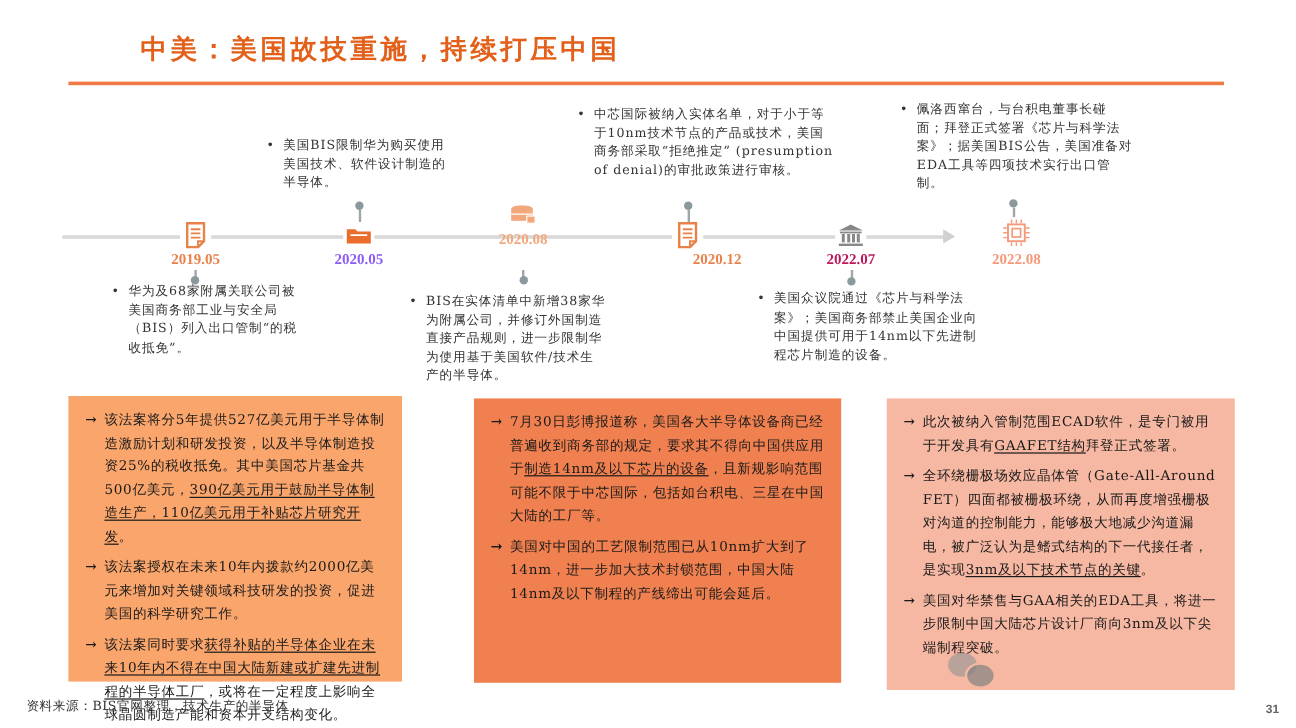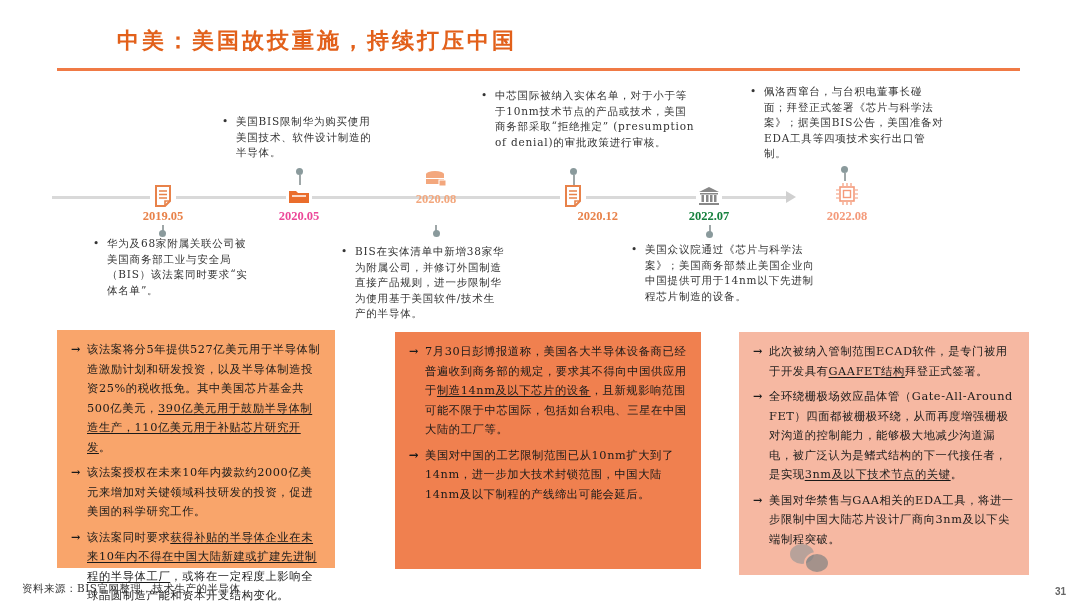--- a/index.html
+++ b/index.html
@@ -84,31 +84,31 @@
         <path d="M5 6h8M5 9.5h8M5 13h8" stroke="#e8824a" stroke-width="1.6"></path>
         <path d="M11 21v-5h5" fill="none" stroke="#e8824a" stroke-width="1.6"></path>
       </svg>
   </div>
   <div class="date" style="color:#e8824a">2019.05</div>
 </div>
 <div class="stem" style="left:162px; top:225px; height:8px;"></div>
 <div class="dot" style="left:159px; top:230px;"></div>
 <div class="note" style="left:107px; top:236px; width:148px;">
   <span class="bullet">•</span>
-  <span>华为及68家附属关联公司被美国商务部工业与安全局（BIS）该法案同时要求“实体名单”。</span>
+  <span>华为及68家附属关联公司被美国商务部工业与安全局（BIS）列入出口管制“的税收抵免”。</span>
 </div>
 
 <div class="node" style="left:254px; top:185px;">
   <div class="icon">
     <svg width="22" height="16" viewBox="0 0 22 16">
         <path d="M1 3h7l2 2h11v10H1z" fill="#ea6d2c"></path>
         <path d="M4 8h14" stroke="#fff" stroke-width="1.5"></path>
       </svg>
   </div>
-  <div class="date" style="color:#ec4899">2020.05</div>
+  <div class="date" style="color:#8b5cf6">2020.05</div>
 </div>
 <div class="dot" style="left:296px; top:168px;"></div>
 <div class="stem" style="left:299px; top:175px; height:10px;"></div>
 <div class="note" style="left:236px; top:114px; width:140px;">
   <span class="bullet">•</span>
   <span>美国BIS限制华为购买使用美国技术、软件设计制造的半导体。</span>
 </div>
 
 <div class="node" style="left:391px; top:168px;text-align:center;">
   <div class="icon">
@@ -150,21 +150,21 @@
     <svg width="22" height="20" viewBox="0 0 22 20">
         <path d="M11 1L1 6h20z" fill="#888"></path>
         <rect x="2" y="7" width="18" height="1.5" fill="#888"></rect>
         <rect x="3.5" y="9" width="2.5" height="7" fill="#888"></rect>
         <rect x="8" y="9" width="2.5" height="7" fill="#888"></rect>
         <rect x="12" y="9" width="2.5" height="7" fill="#888"></rect>
         <rect x="16" y="9" width="2.5" height="7" fill="#888"></rect>
         <rect x="1" y="17" width="20" height="2" fill="#888"></rect>
       </svg>
   </div>
-  <div class="date" style="color:#15803d">2022.07</div>
+  <div class="date" style="color:#be185d">2022.07</div>
 </div>
 <div class="stem" style="left:709px; top:225px; height:8px;"></div>
 <div class="dot" style="left:706px; top:231px;"></div>
 <div class="note" style="left:645px; top:242px; width:170px;">
   <span class="bullet">•</span>
   <span>美国众议院通过《芯片与科学法案》；美国商务部禁止美国企业向中国提供可用于14nm以下先进制程芯片制造的设备。</span>
 </div>
 
 <div class="node" style="left:802px; top:181px;">
   <div class="icon" style="height:26px;">

